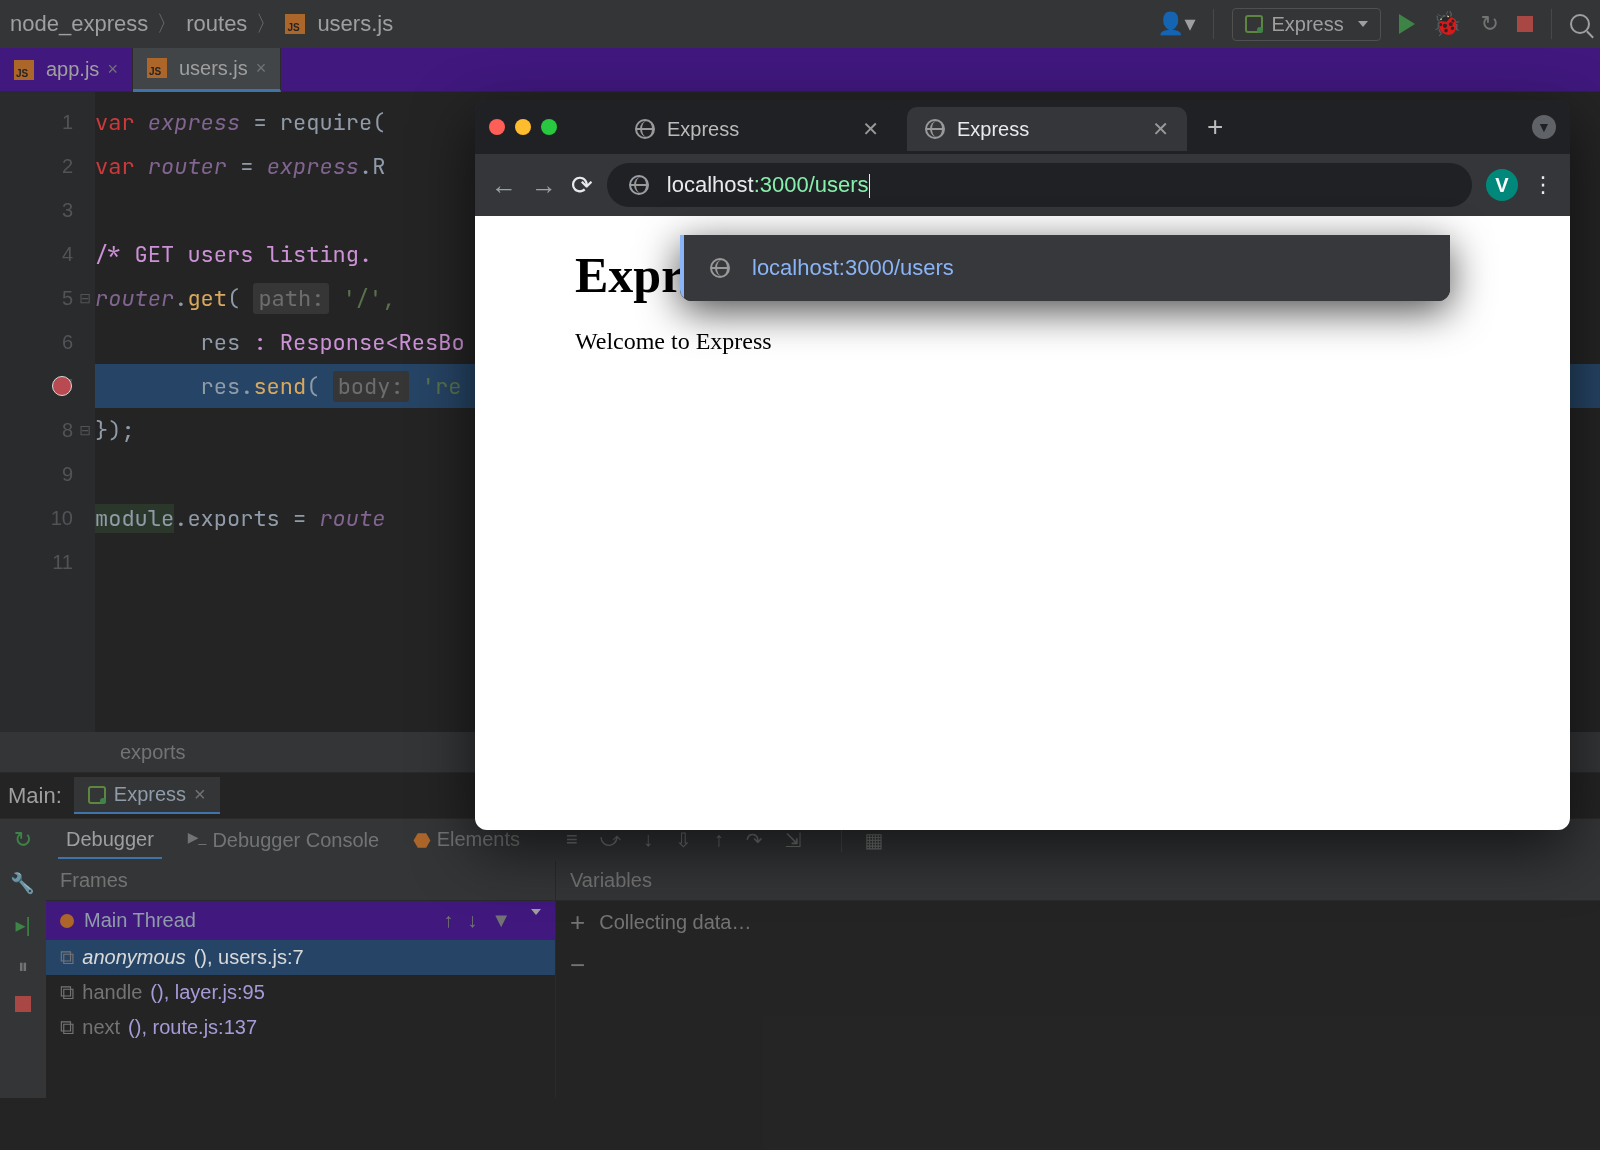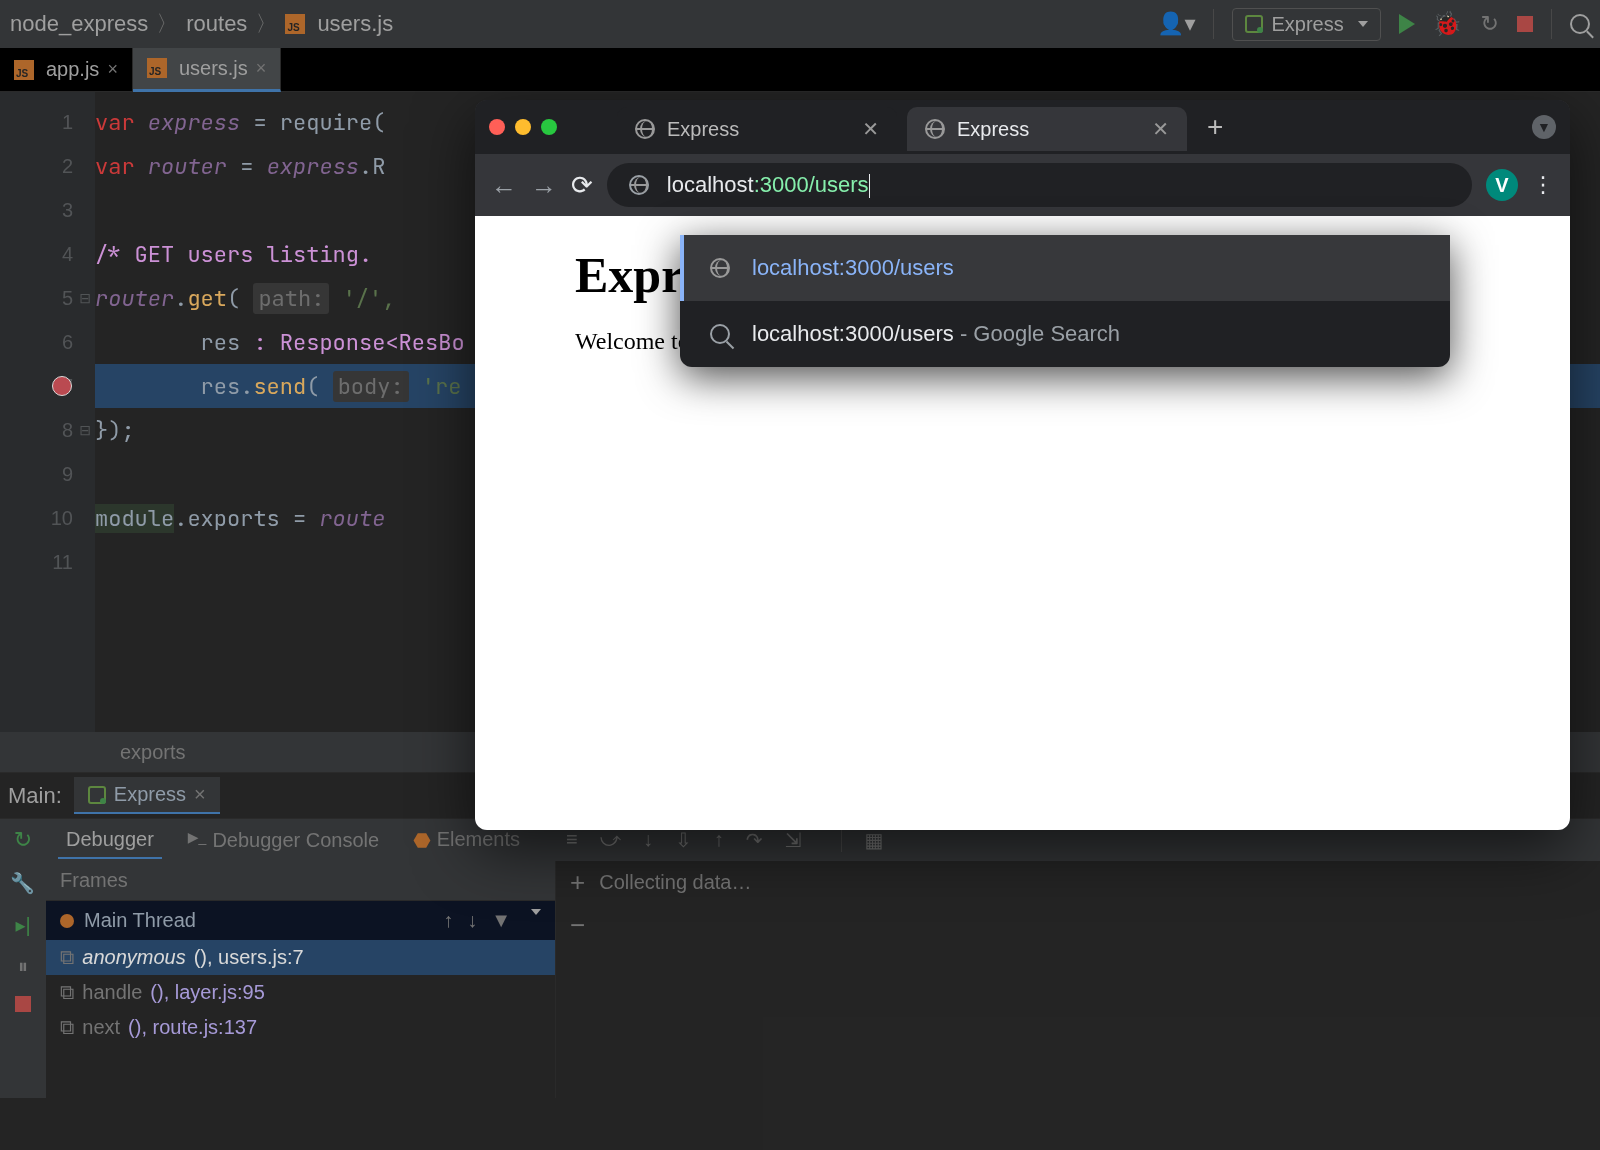--- a/index.html
+++ b/index.html
@@ -23,21 +23,21 @@
 .run-config{display:flex;align-items:center;gap:8px;padding:4px 12px;border:1px solid #5e5e5e;border-radius:4px;color:#bbb;}
 .node-ico{width:18px;height:18px;border:2px solid #6e9f4a;border-radius:3px;position:relative;}
 .node-ico:after{content:"";position:absolute;width:6px;height:6px;background:#499c54;border-radius:50%;right:-2px;bottom:-2px;}
 .play{width:0;height:0;border-left:16px solid #499c54;border-top:10px solid transparent;border-bottom:10px solid transparent;}
 .bug-ico{color:#499c54;font-size:24px;}
 .stop-ico{width:16px;height:16px;background:#c75450;}
 .search-ico-tb{width:20px;height:20px;border:2px solid #bbb;border-radius:50%;position:relative;}
 .search-ico-tb:after{content:"";position:absolute;width:2px;height:9px;background:#bbb;transform:rotate(-45deg);bottom:-7px;right:-3px;}
 .user-ico{color:#bbb;font-size:22px;}
 
-.tabs-row{display:flex;align-items:center;height:44px;background:#000000;border-bottom:1px solid #323232;}
+.tabs-row{display:flex;align-items:center;height:44px;background:#4c1d95;border-bottom:1px solid #323232;}
 .ed-tab{display:flex;align-items:center;gap:8px;padding:0 14px;height:44px;color:#bbb;font-size:20px;border-right:1px solid #323232;}
 .ed-tab.active{background:#4e5254;border-bottom:3px solid #4a88c7;}
 .close-x{color:#888;font-size:18px;cursor:pointer;}
 
 .editor-area{position:relative;display:flex;height:640px;}
 .gutter{width:95px;background:#313335;padding-top:8px;}
 .gline{height:44px;display:flex;align-items:center;justify-content:flex-end;padding-right:22px;color:#606366;font-size:20px;position:relative;}
 .breakpoint{position:absolute;left:52px;width:20px;height:20px;background:#db5860;border-radius:50%;border:1px solid #fff;}
 .fold{position:absolute;right:4px;color:#606366;font-size:14px;}
 .code-area{flex:1;font-family:"JetBrains Mono",Menlo,Consolas,monospace;font-size:22px;padding-top:8px;}
@@ -64,21 +64,21 @@
 .red-sq{width:16px;height:16px;background:#c75450;}
 
 .dbg-main{flex:1;display:flex;flex-direction:column;}
 .dbg-tabs{display:flex;align-items:center;height:42px;gap:18px;padding-left:12px;background:#3c3f41;}
 .dbg-tab{padding:6px 8px;color:#888;display:flex;align-items:flex-start;gap:6px;}
 .dbg-tab.active{color:#bbb;border-bottom:2px solid #4a88c7;}
 .dbg-tabs .icons{display:flex;gap:22px;color:#888;margin-left:20px;}
 .dbg-panes{display:flex;flex:1;}
 .frames-pane{width:510px;border-right:1px solid #323232;}
 .pane-hdr{padding:8px 14px;color:#888;border-bottom:1px solid #323232;background:#3c3f41;}
-.thread-row{padding:8px 14px;display:flex;align-items:center;gap:10px;background:#0f172a;}
+.thread-row{padding:8px 14px;display:flex;align-items:center;gap:10px;background:#4c1d95;}
 .thread-dot{width:14px;height:14px;background:#cc7832;border-radius:50%;}
 .thread-row .ctrls{margin-left:auto;display:flex;gap:14px;color:#888;}
 .frame{padding:6px 14px;display:flex;align-items:center;gap:8px;color:#888;}
 .frame.sel{background:#2d5177;color:#fff;}
 .frame .loc{color:#c4b5fd;}
 .frame.sel .loc{color:#fff;}
 .frame-ico{color:#888;}
 
 .vars-pane{flex:1;}
 .vars-hdr{display:flex;align-items:center;gap:14px;padding:6px 14px;color:#888;}
@@ -290,20 +290,21 @@
           <span>handle</span>
           <span class="loc">(), layer.js:95</span>
         </div>
         <div class="frame">
           <span class="frame-ico">⧉</span>
           <span>next</span>
           <span class="loc">(), route.js:137</span>
         </div>
       </div>
       <div class="vars-pane">
+        <div class="pane-hdr">Variables</div>
         <div class="vars-hdr">
           <span class="plus-btn">+</span>
           <span>Collecting data…</span>
         </div>
         <div class="vars-hdr">
             <span class="minus-btn">−</span>
           </div>
       </div>
     </div>
   </div>
@@ -350,17 +351,13 @@
     <h1>Express</h1>
     <p>Welcome to Express</p>
   </div>
 </div>
 
 <div class="omnibox">
   <div class="om-row sel">
     <span class="globe"></span>
     <span class="txt">localhost:3000/users</span>
   </div>
-  <div class="om-row srch">
-    <span class="mag"></span>
-    <span><span class="txt">localhost:3000/users</span><span class="suffix"> - Google Search</span></span>
-  </div>
 </div>
 
 </body></html>

